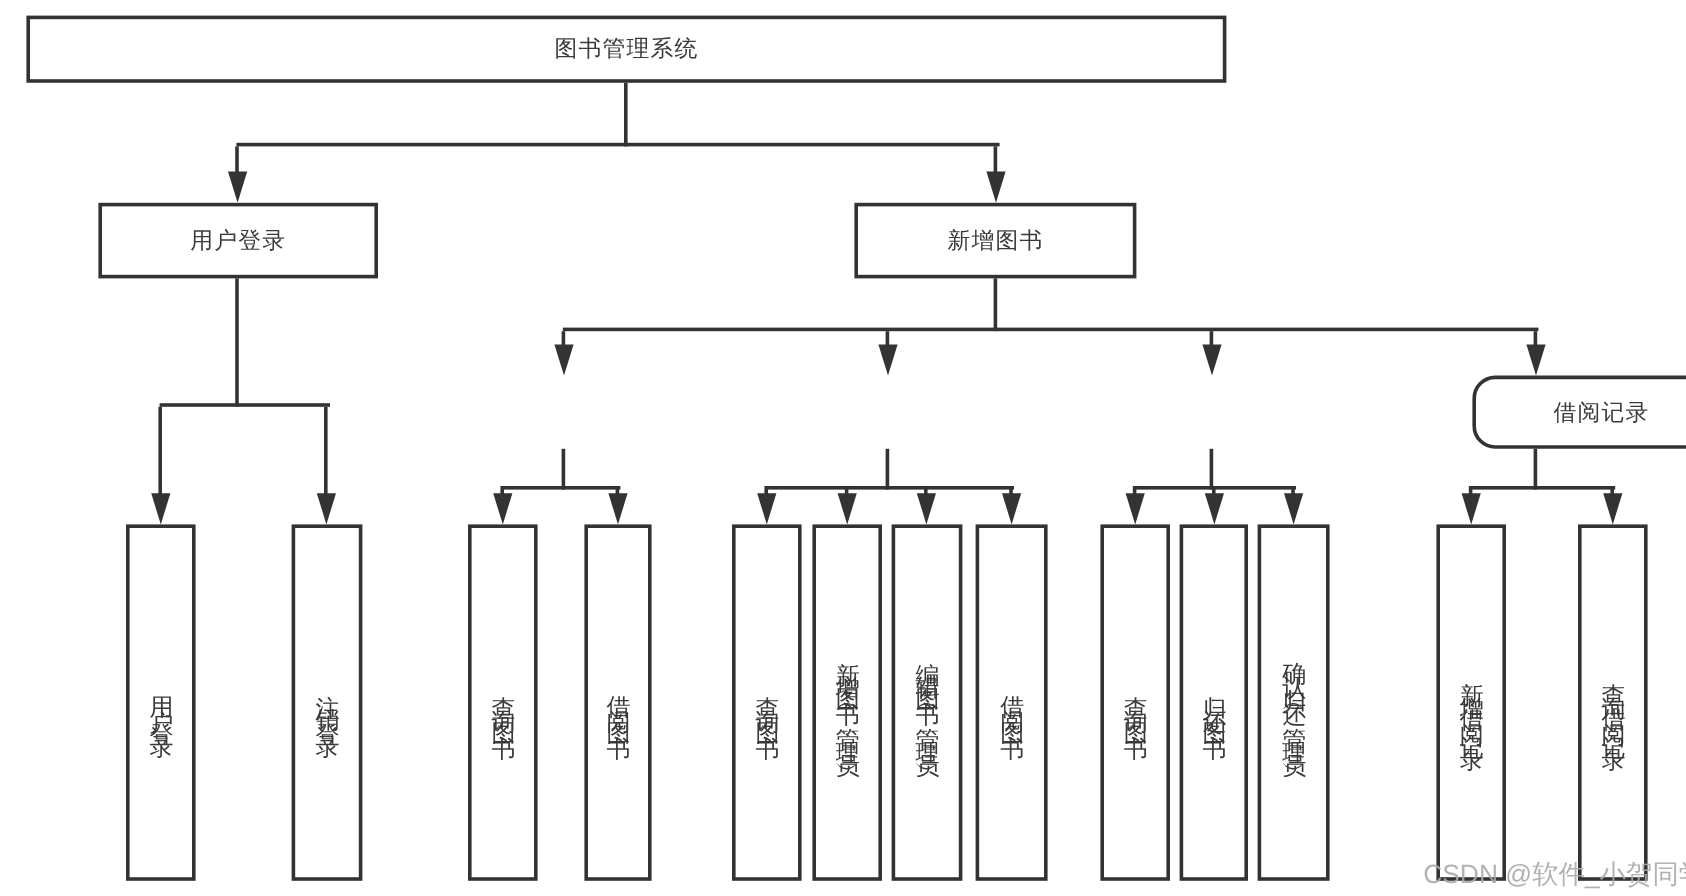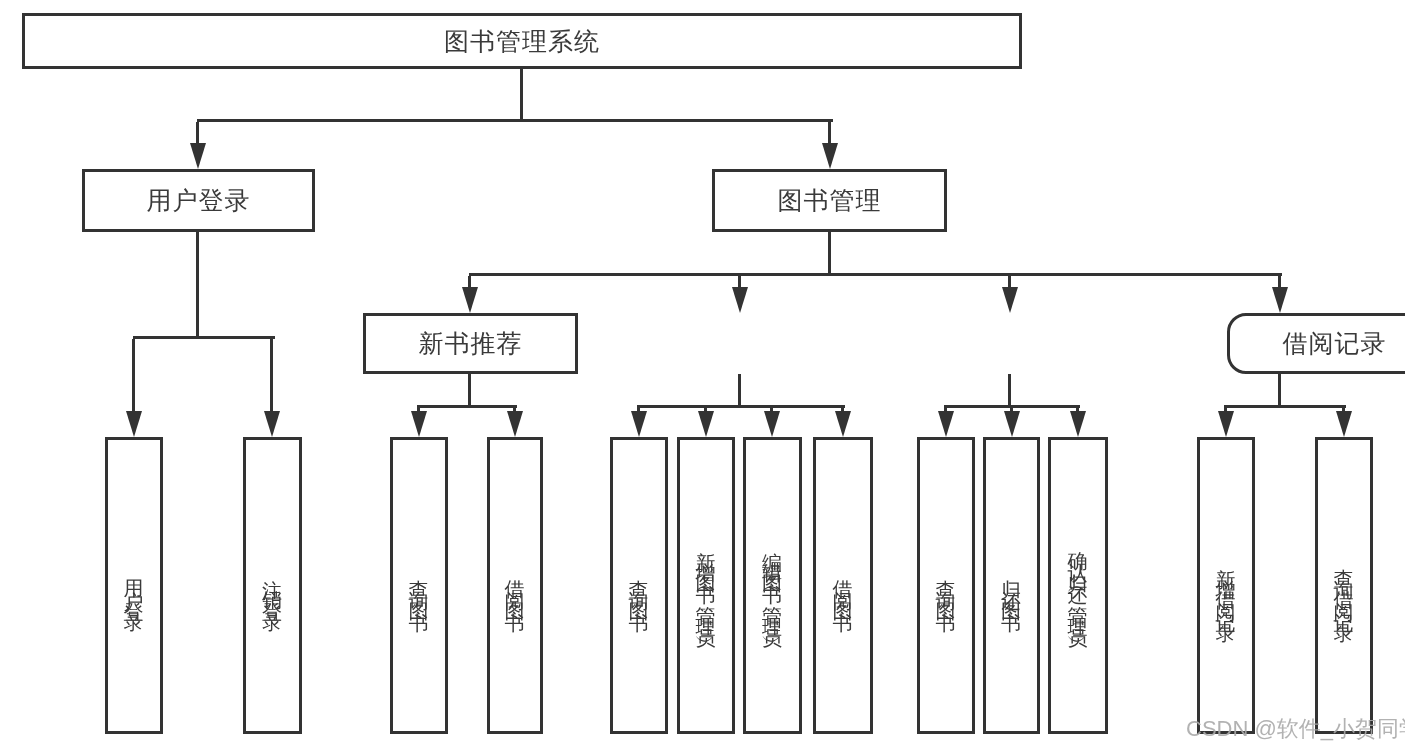--- a/index.html
+++ b/index.html
@@ -7,21 +7,21 @@
     position:relative; width:1405px; height:747px;
     background:#ffffff; overflow:hidden;
     font-family:"Liberation Sans","DejaVu Sans",sans-serif;
     color:#3a3a3a;
   }
   .box {
     position:absolute; box-sizing:border-box;
     border:3px solid #333333; background:#ffffff;
     display:flex; align-items:center; justify-content:center;
   }
-  .hbox { font-size:25px; letter-spacing:1px; }
+  .hbox { font-size:19px; letter-spacing:1px; }
   .vbox span {
     writing-mode:vertical-rl; text-orientation:mixed;
     font-size:20px; letter-spacing:11px; line-height:1;
     white-space:nowrap;
   }
   .h { position:absolute; height:3px; background:#333333; }
   .v { position:absolute; width:3px; background:#333333; }
   .ah {
     position:absolute; width:0; height:0;
     border-left:8px solid transparent; border-right:8px solid transparent;
@@ -46,44 +46,41 @@
   <div class="h" style="left:197px; top:119px; width:636px;"></div>
   <div class="v" style="left:196px; top:122px; height:24px;"></div>
   <div class="ah" style="left:190px; top:143px;"></div>
   <div class="v" style="left:828px; top:122px; height:24px;"></div>
   <div class="ah" style="left:822px; top:143px;"></div>
 
   <div class="box hbox" style="left:82px; top:169px; width:233px; height:63px;">
     <span>用户登录</span>
   </div>
   <div class="box hbox" style="left:712px; top:169px; width:235px; height:63px;">
-    <span>图书管理</span>
+    <span>新增图书</span>
   </div>
 
   <div class="v" style="left:196px; top:232px; height:107px;"></div>
   <div class="h" style="left:133px; top:336px; width:142px;"></div>
   <div class="v" style="left:132px; top:339px; height:74px;"></div>
   <div class="ah" style="left:126px; top:411px;"></div>
   <div class="v" style="left:270px; top:339px; height:74px;"></div>
   <div class="ah" style="left:264px; top:411px;"></div>
 
   <div class="v" style="left:828px; top:232px; height:44px;"></div>
   <div class="h" style="left:469px; top:273px; width:813px;"></div>
   <div class="v" style="left:468px; top:276px; height:13px;"></div>
   <div class="ah" style="left:462px; top:287px;"></div>
   <div class="v" style="left:738px; top:276px; height:13px;"></div>
   <div class="ah" style="left:732px; top:287px;"></div>
   <div class="v" style="left:1008px; top:276px; height:13px;"></div>
   <div class="ah" style="left:1002px; top:287px;"></div>
   <div class="v" style="left:1278px; top:276px; height:13px;"></div>
   <div class="ah" style="left:1272px; top:287px;"></div>
 
-  <div class="box hbox" style="left:363px; top:313px; width:215px; height:61px;">
-    <span>新书推荐</span>
-  </div>
   <div class="box hbox" style="left:1227px; top:313px; width:215px; height:61px;border-radius:19px;">
     <span>借阅记录</span>
   </div>
 
   <div class="v" style="left:468px; top:374px; height:34px;"></div>
   <div class="h" style="left:418px; top:405px; width:99px;"></div>
   <div class="v" style="left:417px; top:405px; height:8px;"></div>
   <div class="ah" style="left:411px; top:411px;"></div>
   <div class="v" style="left:513px; top:405px; height:8px;"></div>
   <div class="ah" style="left:507px; top:411px;"></div>

